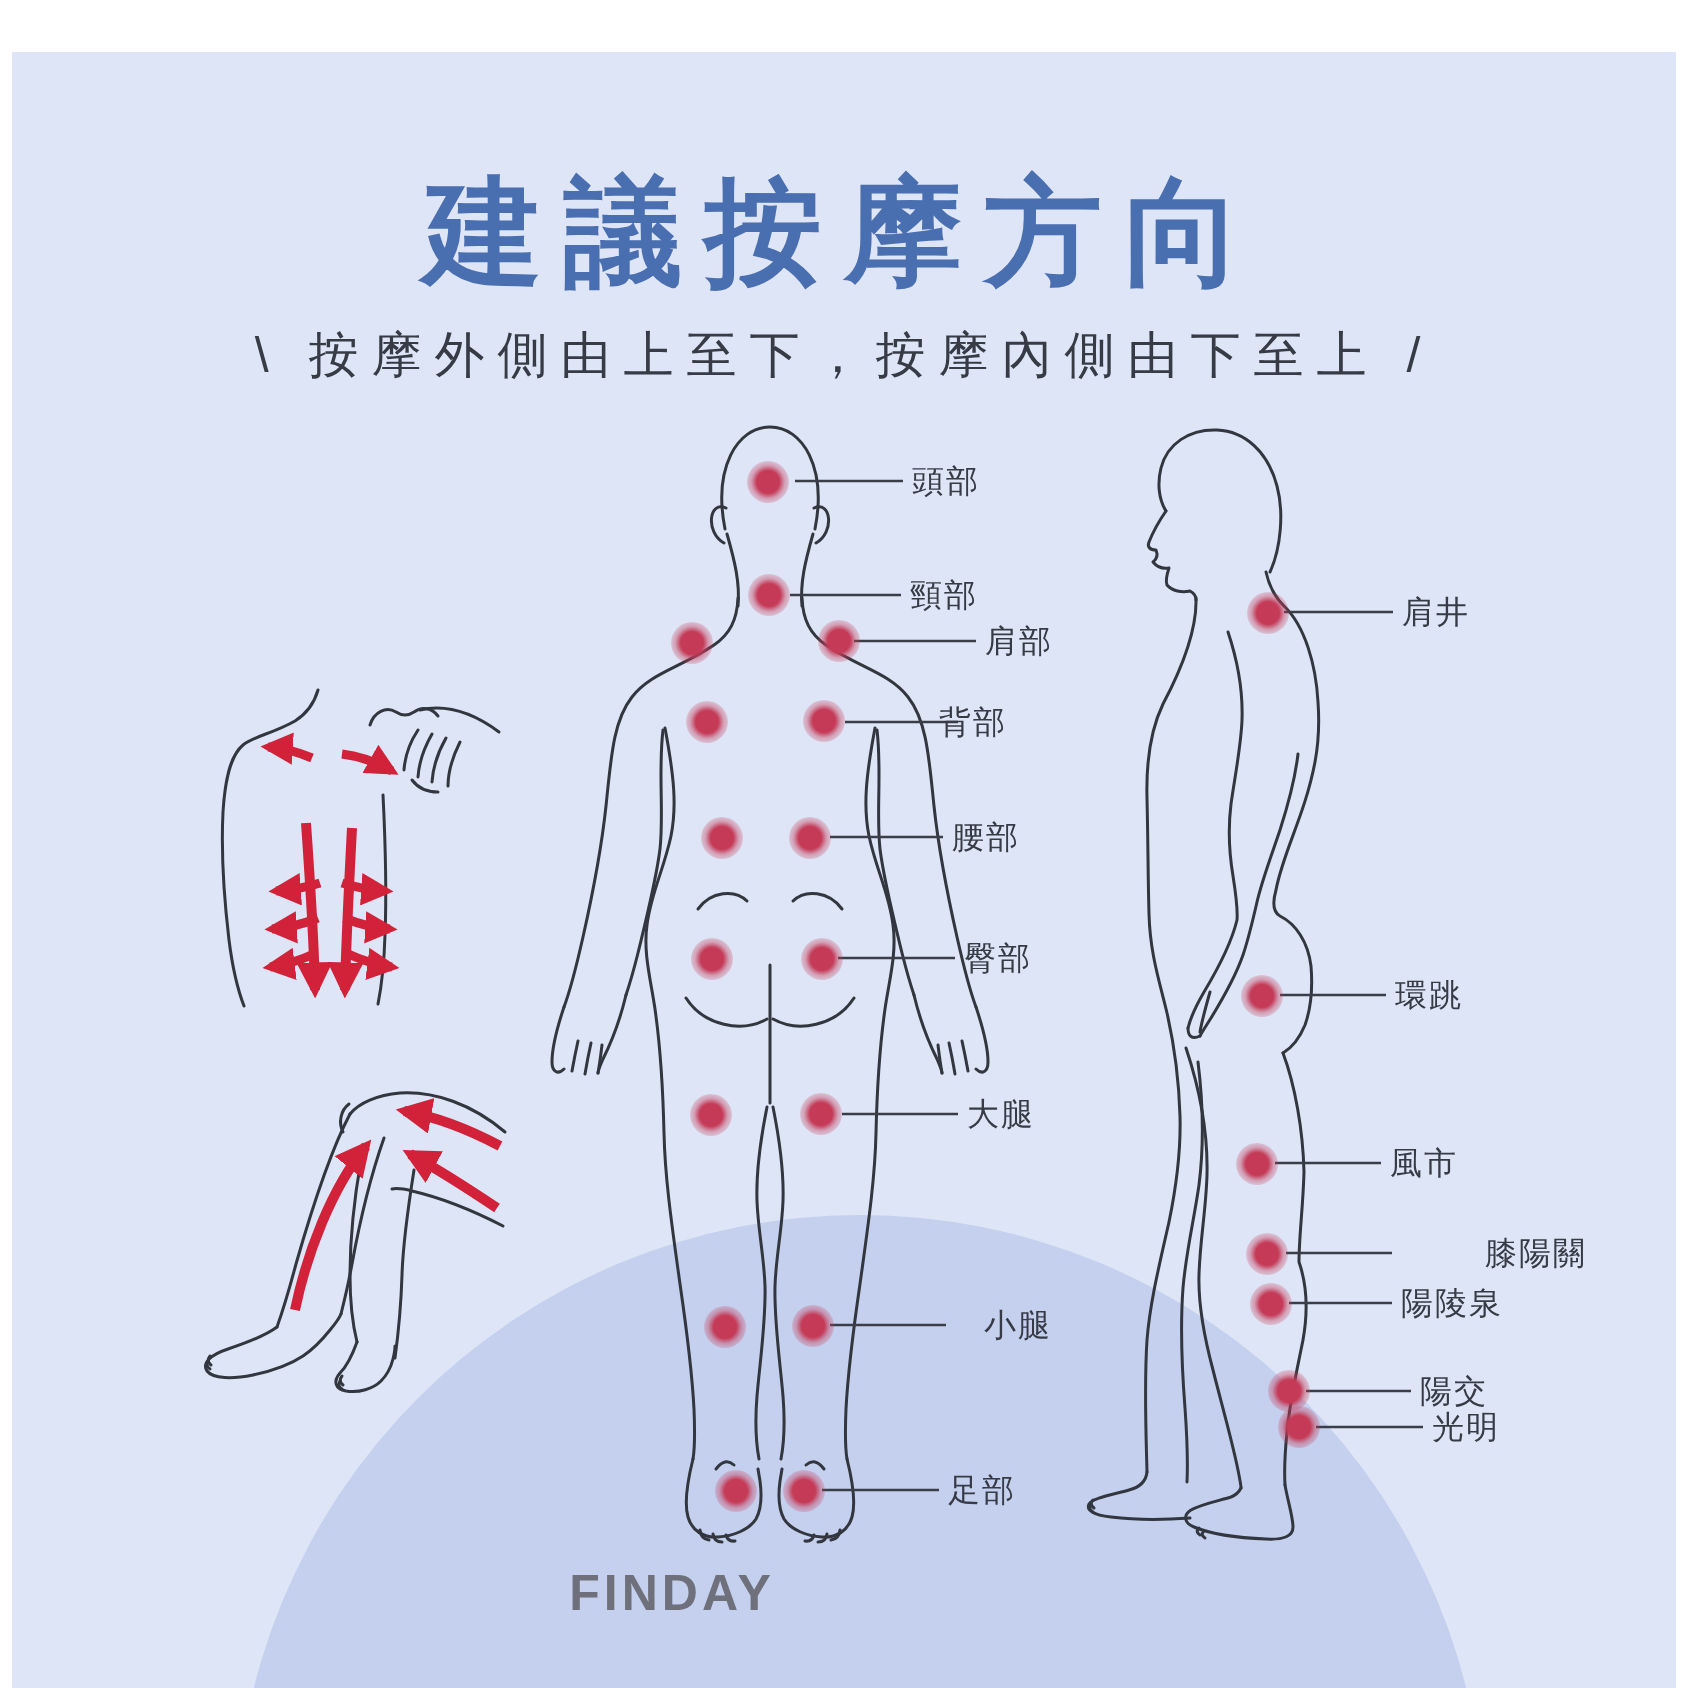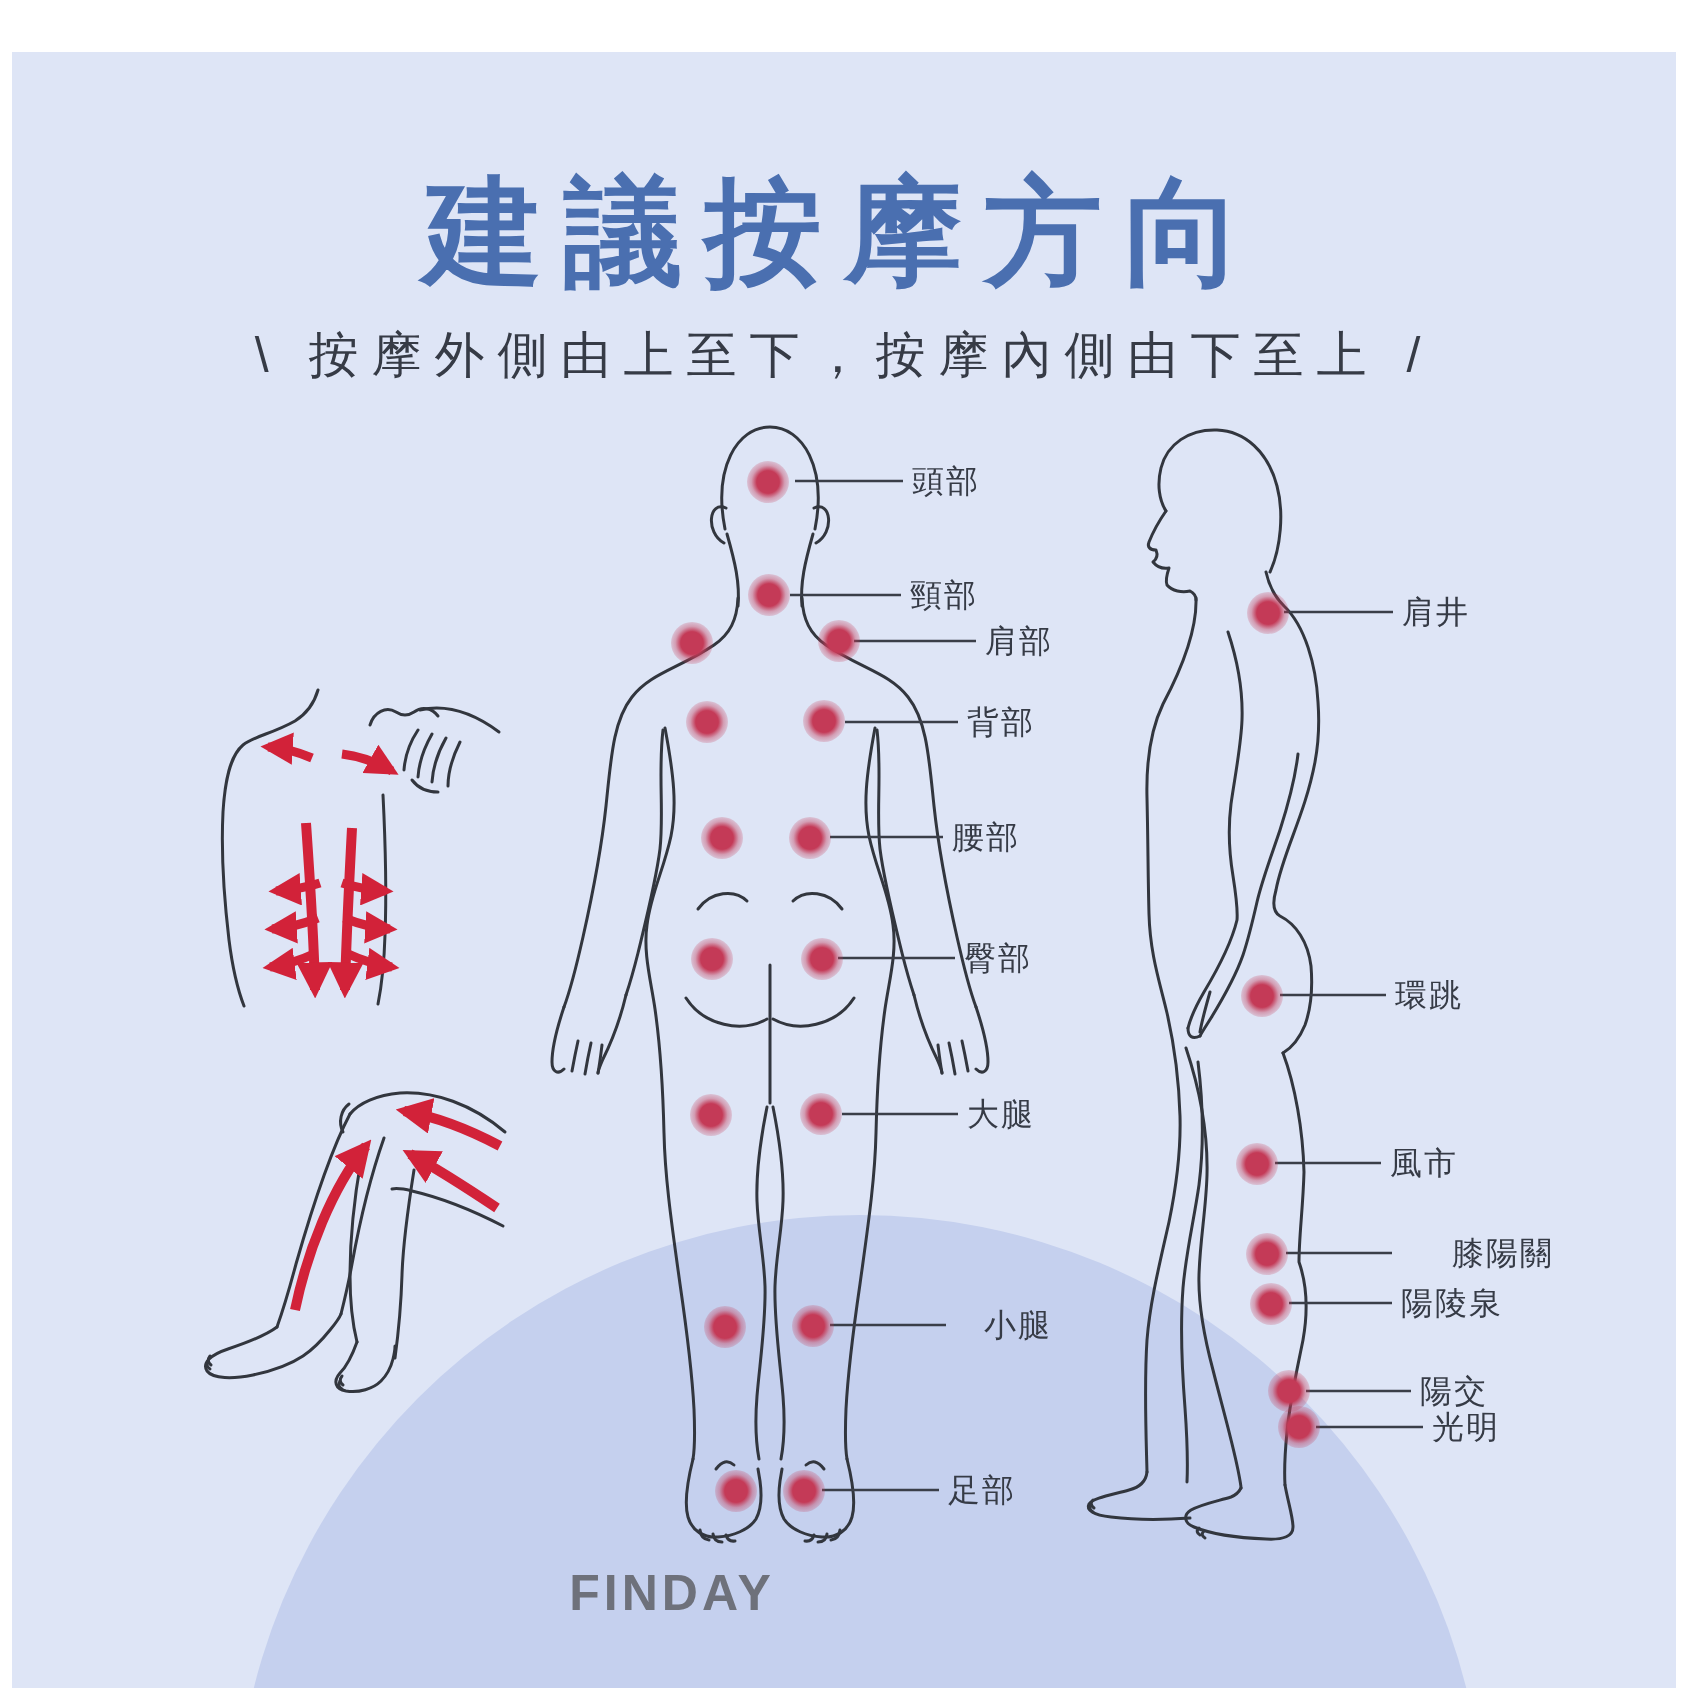--- a/index.html
+++ b/index.html
@@ -228,29 +228,29 @@
   <span class="dot" style="left:1271px;top:1264px"></span>
   <span class="dot" style="left:1289px;top:1351px"></span>
   <span class="dot" style="left:1299px;top:1387px"></span>
 
   <div class="title">建議按摩方向</div>
   <div class="subtitle">\ 按摩外側由上至下，按摩內側由下至上 /</div>
 
   <div class="pt-label" style="left:912px;top:441px">頭部</div>
   <div class="pt-label" style="left:910px;top:555px">頸部</div>
   <div class="pt-label" style="left:985px;top:601px">肩部</div>
-  <div class="pt-label" style="left:967px;top:682px">背部</div>
+  <div class="pt-label" style="left:939px;top:682px">背部</div>
   <div class="pt-label" style="left:952px;top:797px">腰部</div>
   <div class="pt-label" style="left:964px;top:918px">臀部</div>
   <div class="pt-label" style="left:967px;top:1074px">大腿</div>
   <div class="pt-label" style="left:984px;top:1285px">小腿</div>
   <div class="pt-label" style="left:948px;top:1450px">足部</div>
 
   <div class="pt-label" style="left:1402px;top:572px">肩井</div>
   <div class="pt-label" style="left:1395px;top:955px">環跳</div>
   <div class="pt-label" style="left:1390px;top:1123px">風市</div>
-  <div class="pt-label" style="left:1452px;top:1213px">膝陽關</div>
+  <div class="pt-label" style="left:1485px;top:1213px">膝陽關</div>
   <div class="pt-label" style="left:1401px;top:1263px">陽陵泉</div>
   <div class="pt-label" style="left:1420px;top:1351px">陽交</div>
   <div class="pt-label" style="left:1432px;top:1387px">光明</div>
 
   <div class="logo">FINDAY</div>
 </div>
 
 </body></html>

